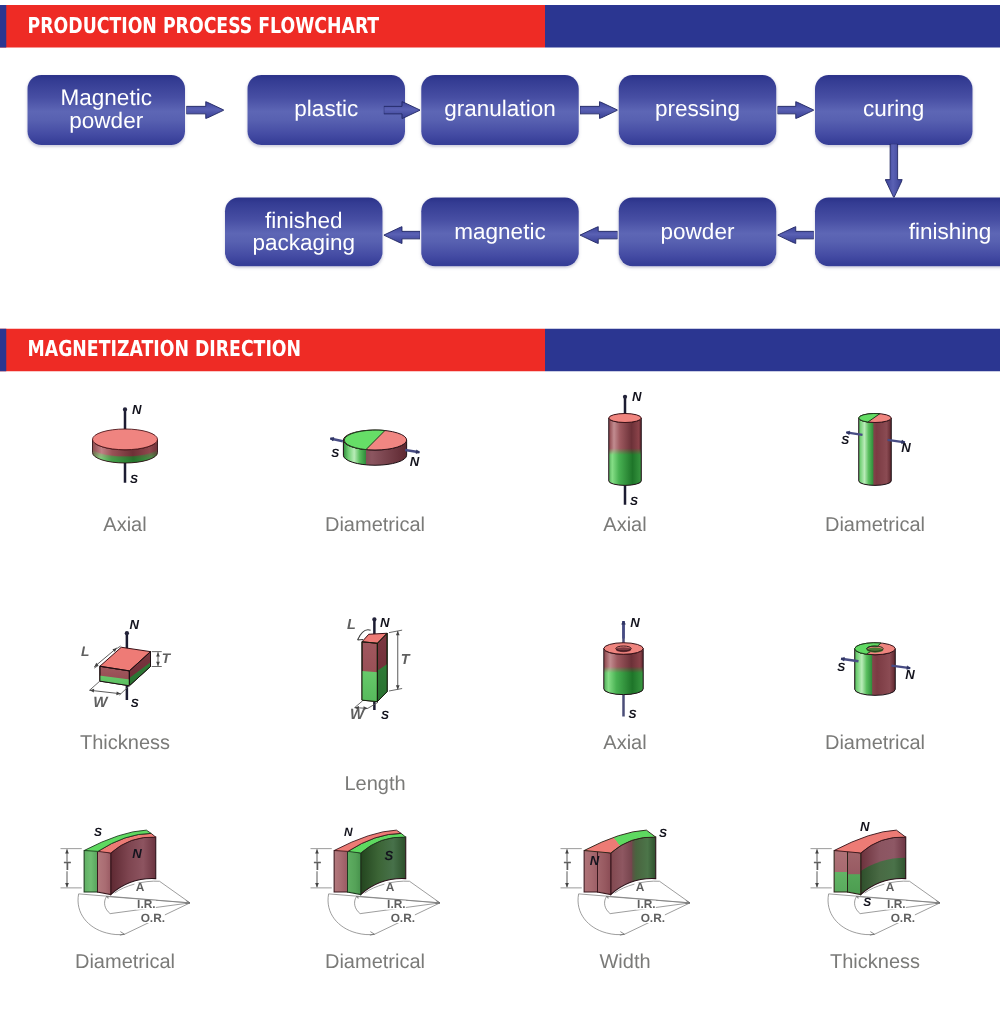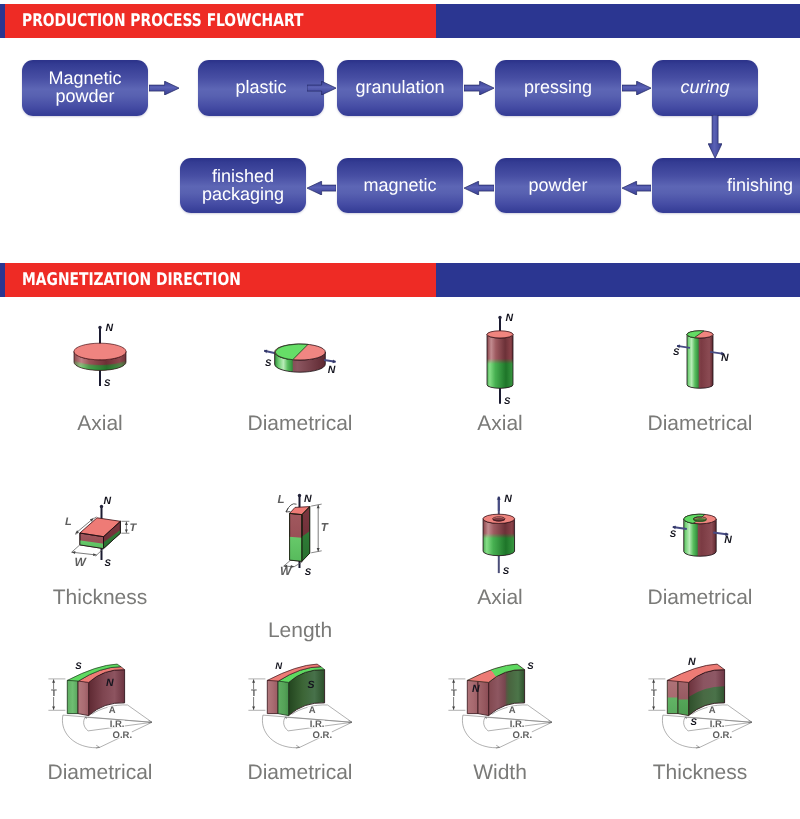--- a/index.html
+++ b/index.html
@@ -23,21 +23,21 @@
   .fc-box{position:absolute;width:126px;height:54px;border-radius:11px;
           background:linear-gradient(to bottom,#2D348B 2%,#343C93 8%,#474EA3 32%,#5D66B5 52%,#5861B1 64%,#454CA4 84%,#363E97 97%);
           box-shadow:0 1px 2px rgba(120,120,160,0.35);
           display:flex;align-items:center;justify-content:center;
           color:#fff;font-size:18px;line-height:17.6px;text-align:center;
           font-family:"Liberation Sans",sans-serif;}
 
   
   .mag-cell{position:absolute;width:200px;}
   .mag-label{position:absolute;left:0;width:200px;text-align:center;color:#7A7A78;
-             font-size:21px;font-family:"Liberation Sans",sans-serif;}
+             font-size:16px;font-family:"Liberation Sans",sans-serif;}
 </style>
 </head>
 <body>
 
 <div class="banner" style="top:4px;">
   <div class="redpart"></div>
   <div class="bluepart"></div>
   <div class="bluebar"></div>
   <div class="btext">PRODUCTION PROCESS FLOWCHART</div>
 </div>
@@ -55,21 +55,21 @@
     </div>
     <div class="fc-box" style="left: 198px; top: 60.4px; width: 126px; height: 55.3px;">
       <span>plastic</span>
     </div>
     <div class="fc-box" style="left: 337px; top: 60.4px; width: 126px; height: 55.3px;">
       <span>granulation</span>
     </div>
     <div class="fc-box" style="left: 495px; top: 60.4px; width: 126px; height: 55.3px;">
       <span>pressing</span>
     </div>
-    <div class="fc-box" style="left: 652px; top: 60.4px; width: 106px; height: 55.3px; font-style: italic;">
+    <div class="fc-box" style="left: 652px; top: 60.4px; width: 126px; height: 55.3px;">
       <span>curing</span>
     </div>
     <div class="fc-box" style="left: 652px; top: 158px; width: 126px; height: 55.3px; padding-left: 45px;">
       <span>finishing</span>
     </div>
     <div class="fc-box" style="left: 495px; top: 158px; width: 126px; height: 55.3px;">
       <span>powder</span>
     </div>
     <div class="fc-box" style="left: 337px; top: 158px; width: 126px; height: 55.3px;">
       <span>magnetic</span>

